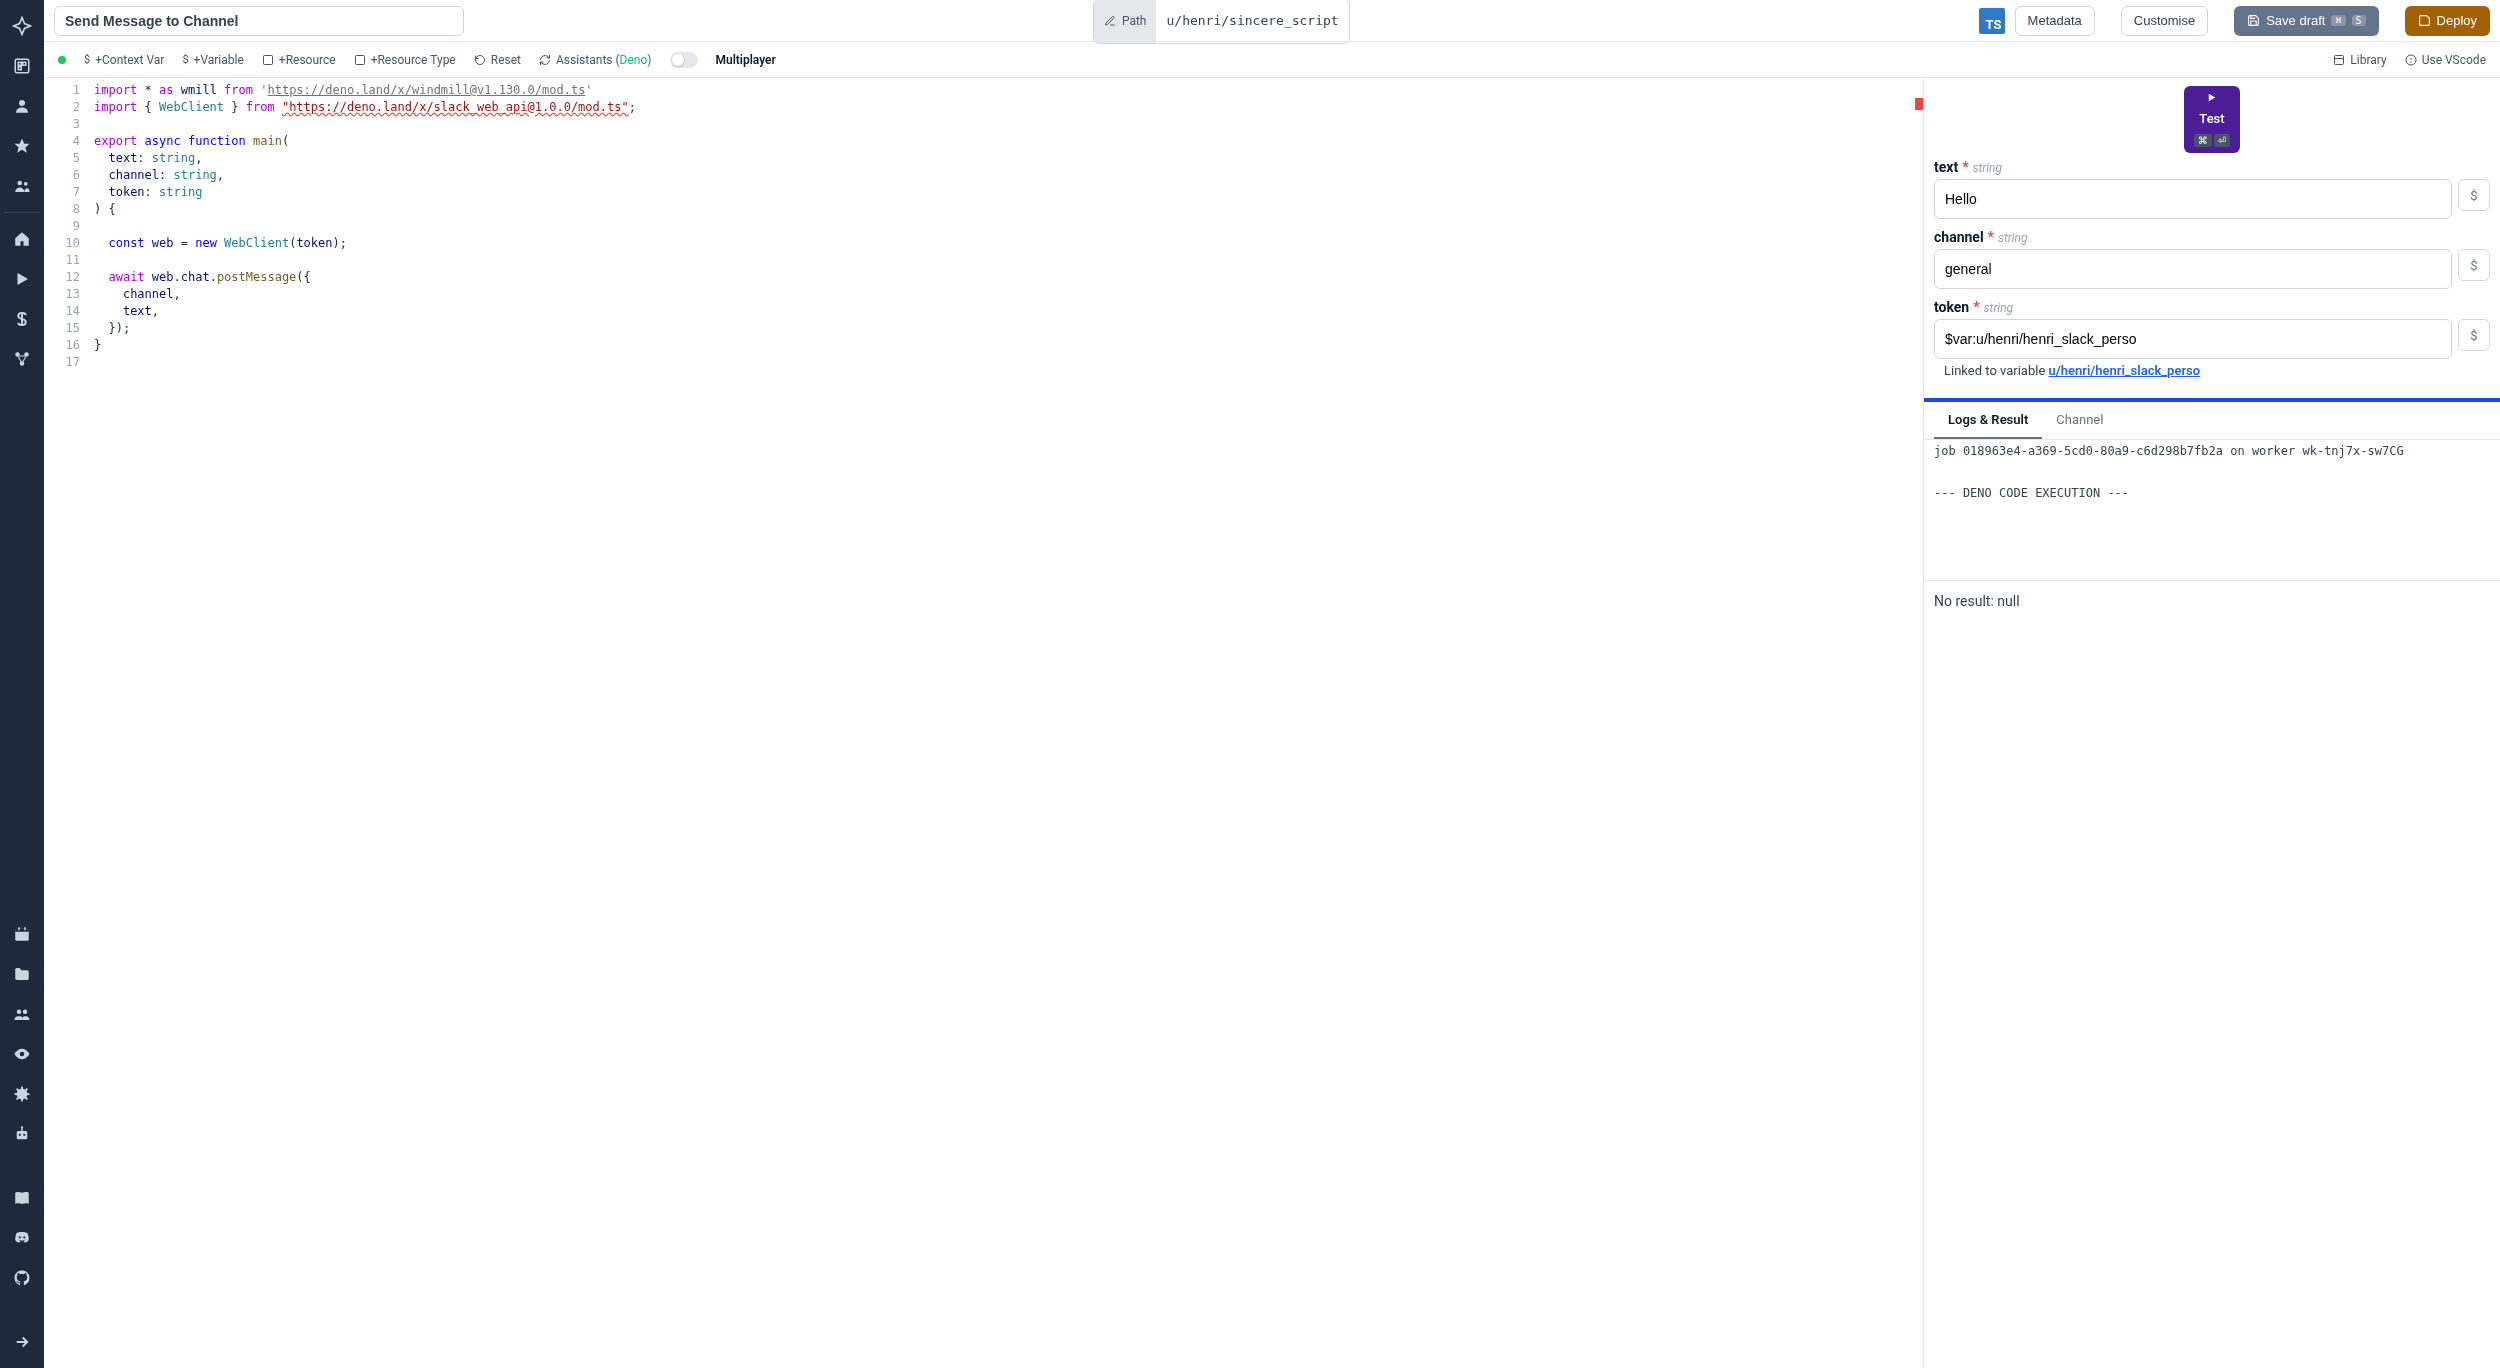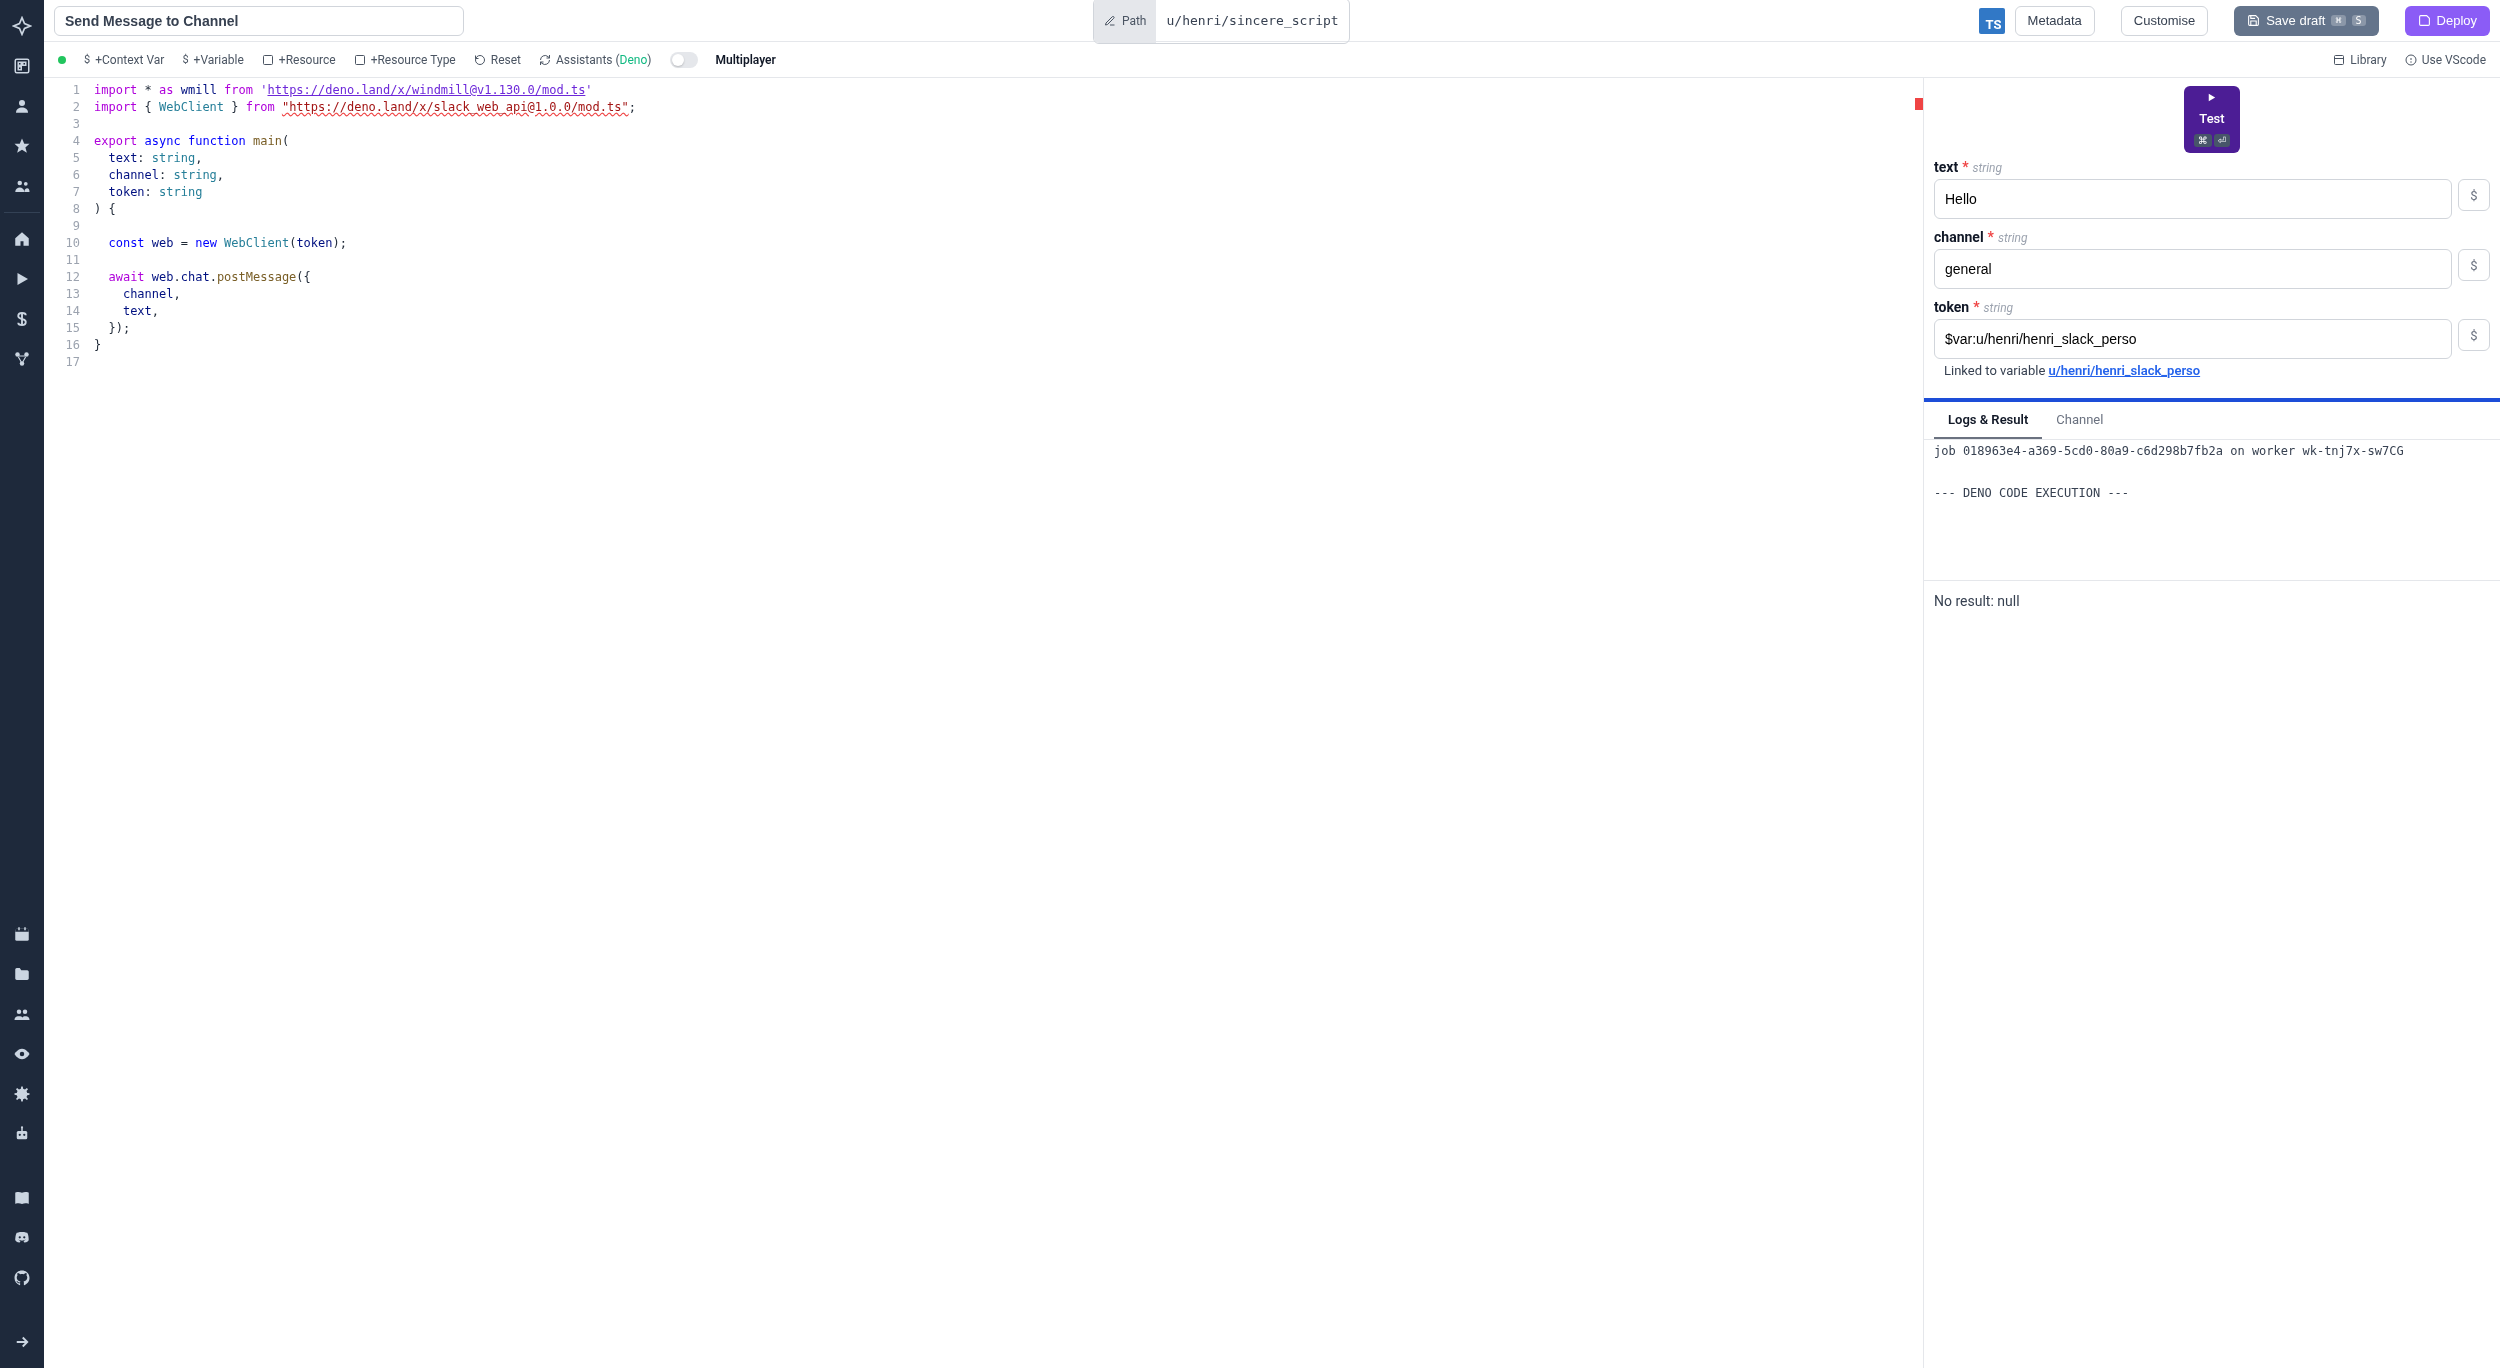--- a/index.html
+++ b/index.html
@@ -19,21 +19,21 @@
 .header1 { height: 42px; border-bottom: 1px solid #e5e7eb; display: flex; align-items: center; padding: 0 10px; gap: 10px; }
 .title-input { width: 410px; height: 30px; border: 1px solid #d1d5db; border-radius: 6px; padding: 0 10px; font-size: 14px; font-weight: 600; color: #374151; }
 .path-group { display: flex; align-items: center; border: 1px solid #d1d5db; border-radius: 6px; overflow: hidden; height: 46px; margin: 0 auto; }
 .path-label { background: #e5e7eb; padding: 0 10px; display: flex; align-items: center; gap: 6px; height: 100%; font-size: 12px; color: #4b5563; }
 .path-value { padding: 0 10px; font-family: ui-monospace, Menlo, monospace; font-size: 13px; color: #374151; }
 .lang-badge { width: 26px; height: 26px; background: #3178c6; color: #fff; font-weight: 700; font-size: 13px; display: flex; align-items: flex-end; justify-content: flex-end; padding: 2px 3px; border-radius: 2px; }
 .hdr-right { display: flex; align-items: center; gap: 26px; }
 .btn { height: 30px; padding: 0 12px; border-radius: 6px; font-size: 13px; font-weight: 500; cursor: pointer; display: inline-flex; align-items: center; gap: 6px; border: 1px solid transparent; }
 .btn-outline { background: #fff; border-color: #d1d5db; color: #374151; }
 .btn-primary-soft { background: #64748b; color: #fff; }
-.btn-primary { background: #8b5cf6; color: #fff; }
+.btn-primary { background: #a16207; color: #fff; }
 .kbd { background: rgba(255,255,255,0.25); border-radius: 3px; padding: 0 4px; font-size: 10px; font-family: ui-monospace, monospace; }
 
 
 .header2 { height: 36px; border-bottom: 1px solid #e5e7eb; display: flex; align-items: center; padding: 0 14px; gap: 18px; font-size: 12px; color: #4b5563; }
 .status-dot { width: 8px; height: 8px; border-radius: 50%; background: #22c55e; }
 .tb-item { display: flex; align-items: center; gap: 5px; cursor: pointer; }
 .tb-item .ico { font-size: 11px; }
 .assistants-deno { color: #10b981; }
 .toggle { width: 28px; height: 16px; background: #e5e7eb; border-radius: 999px; position: relative; }
 .toggle::after { content: ''; position: absolute; left: 2px; top: 2px; width: 12px; height: 12px; background: #fff; border-radius: 50%; box-shadow: 0 1px 2px rgba(0,0,0,0.2); }
@@ -41,21 +41,21 @@
 
 
 .workspace { flex: 1; display: flex; min-height: 0; }
 
 
 .editor-pane { flex: 1; display: flex; min-width: 0; border-right: 1px solid #e5e7eb; position: relative; }
 .gutter { width: 44px; text-align: right; padding: 4px 8px 0 0; color: #9ca3af; font-family: ui-monospace, Menlo, monospace; font-size: 12px; line-height: 17px; background: #fff; user-select: none; }
 .code { flex: 1; padding: 4px 0 0 6px; font-family: ui-monospace, Menlo, monospace; font-size: 12px; line-height: 17px; white-space: pre; overflow: auto; }
 .tok-kw { color: #0000ff; }
 .tok-kw2 { color: #af00db; }
-.tok-str { color: #6d28d9; }
+.tok-str { color: #737373; }
 .tok-str-u { color: #a31515; text-decoration: underline wavy #ef4444; }
 .tok-fn { color: #795e26; }
 .tok-type { color: #267f99; }
 .tok-var { color: #001080; }
 .editor-marker { position: absolute; right: 0; top: 20px; width: 8px; height: 12px; background: #ef4444; }
 
 
 .right-pane { width: 576px; display: flex; flex-direction: column; min-width: 0; }
 .test-bar { display: flex; justify-content: center; padding: 8px 0 6px; }
 .test-btn { background: #4c1d95; color: #fff; border-radius: 6px; padding: 6px 10px; display: flex; align-items: center; gap: 8px; font-size: 13px; font-weight: 500; cursor: pointer; flex-direction: column; }

